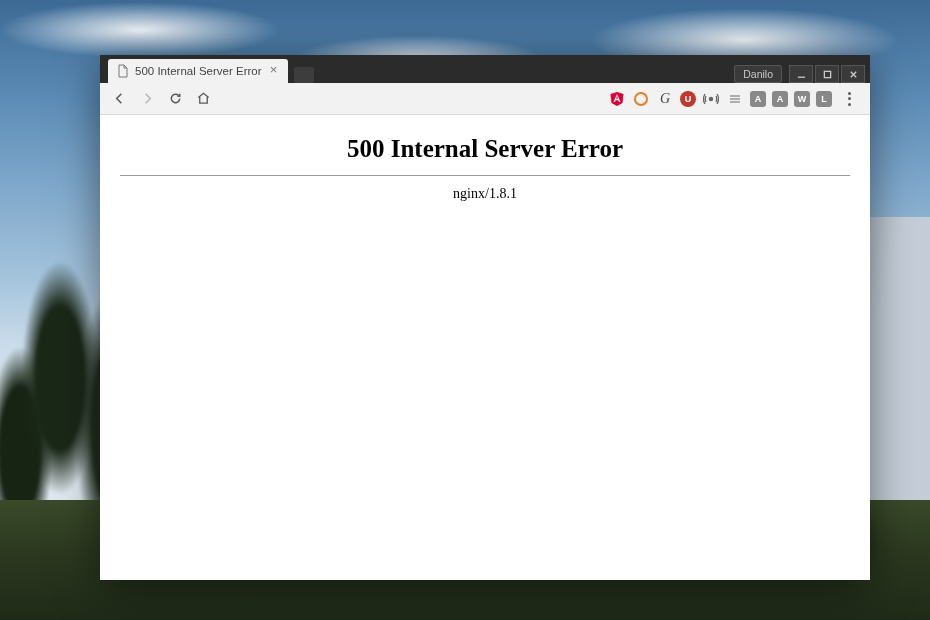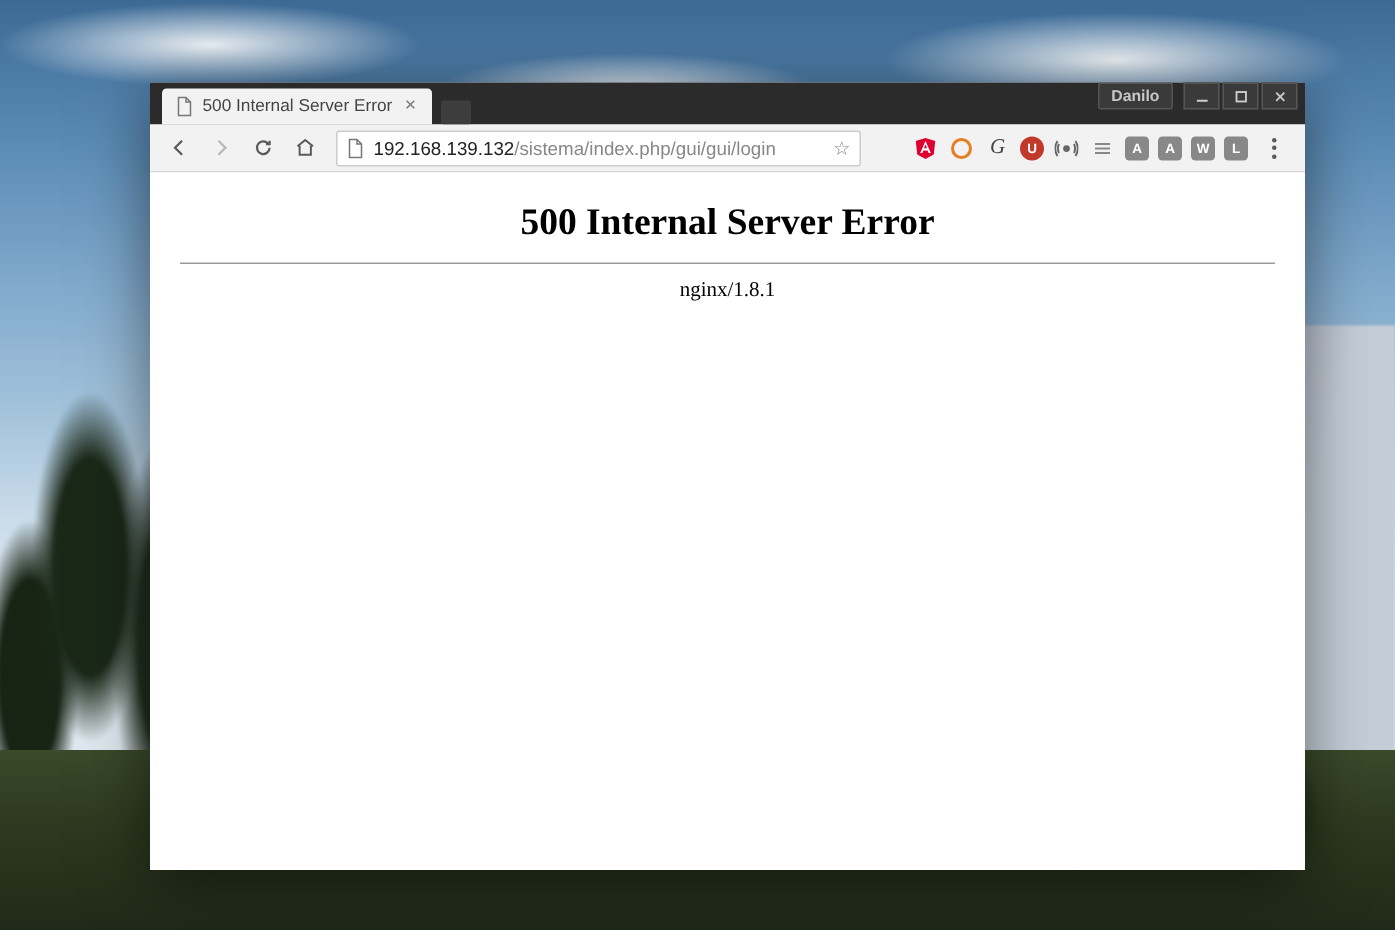--- a/index.html
+++ b/index.html
@@ -72,26 +72,25 @@
     .titlebar {
       height: 28px;
       background: #2b2b2b;
       display: flex;
       align-items: flex-end;
       justify-content: flex-end;
       padding: 0 4px;
     }
     .titlebar-right {
       display: flex;
-      align-items: flex-start;
+      align-items: flex-end;
       gap: 0;
       color: #c8c8c8;
       font-size: 11px;
       height: 100%;
-      font-weight: bold;
     }
     .user-badge {
       padding: 2px 8px;
       margin-right: 6px;
       border: 1px solid #555;
       border-radius: 2px;
       background: #3a3a3a;
       font-size: 10.5px;
     }
     .win-btn {
@@ -298,32 +297,20 @@
     <div class="nav-btn">
       <svg viewBox="0 0 16 16" fill="none" stroke="currentColor" stroke-width="1.6">
           <path d="M12.5 8a4.5 4.5 0 1 1-1.3-3.2M12.5 3v2.5H10"></path>
         </svg>
     </div>
     <div class="nav-btn">
       <svg viewBox="0 0 16 16" fill="none" stroke="currentColor" stroke-width="1.4">
           <path d="M2.5 7 8 2.5 13.5 7M4 6.5V13h8V6.5"></path>
         </svg>
     </div>
-    <div class="omnibox">
-      <span class="page-icon">
-        <svg viewBox="0 0 12 14">
-            <path d="M2 1h5l3 3v9H2z" fill="none" stroke="#777" stroke-width="1"></path>
-            <path d="M7 1v3h3" fill="none" stroke="#777" stroke-width="1"></path>
-          </svg>
-      </span>
-      <span class="url-text">
-        <span class="url-host">192.168.139.132</span><span class="url-path">/sistema/index.php/gui/gui/login</span>
-      </span>
-      <span class="omnibox-star">☆</span>
-    </div>
 
     <div class="ext-icons">
       <span class="ext ext-angular">
         <svg width="16" height="16" viewBox="0 0 16 16">
             <path d="M8 1 1.5 3l1 9L8 15l5.5-3 1-9z" fill="#dd0031"></path>
             <path d="M8 3l-3.5 8h1.4l.7-1.7h2.8l.7 1.7h1.4z" fill="#fff"></path>
             <path d="M8 5.2l1 2.6H7z" fill="#dd0031"></path>
           </svg>
       </span>
       <span class="ext">

